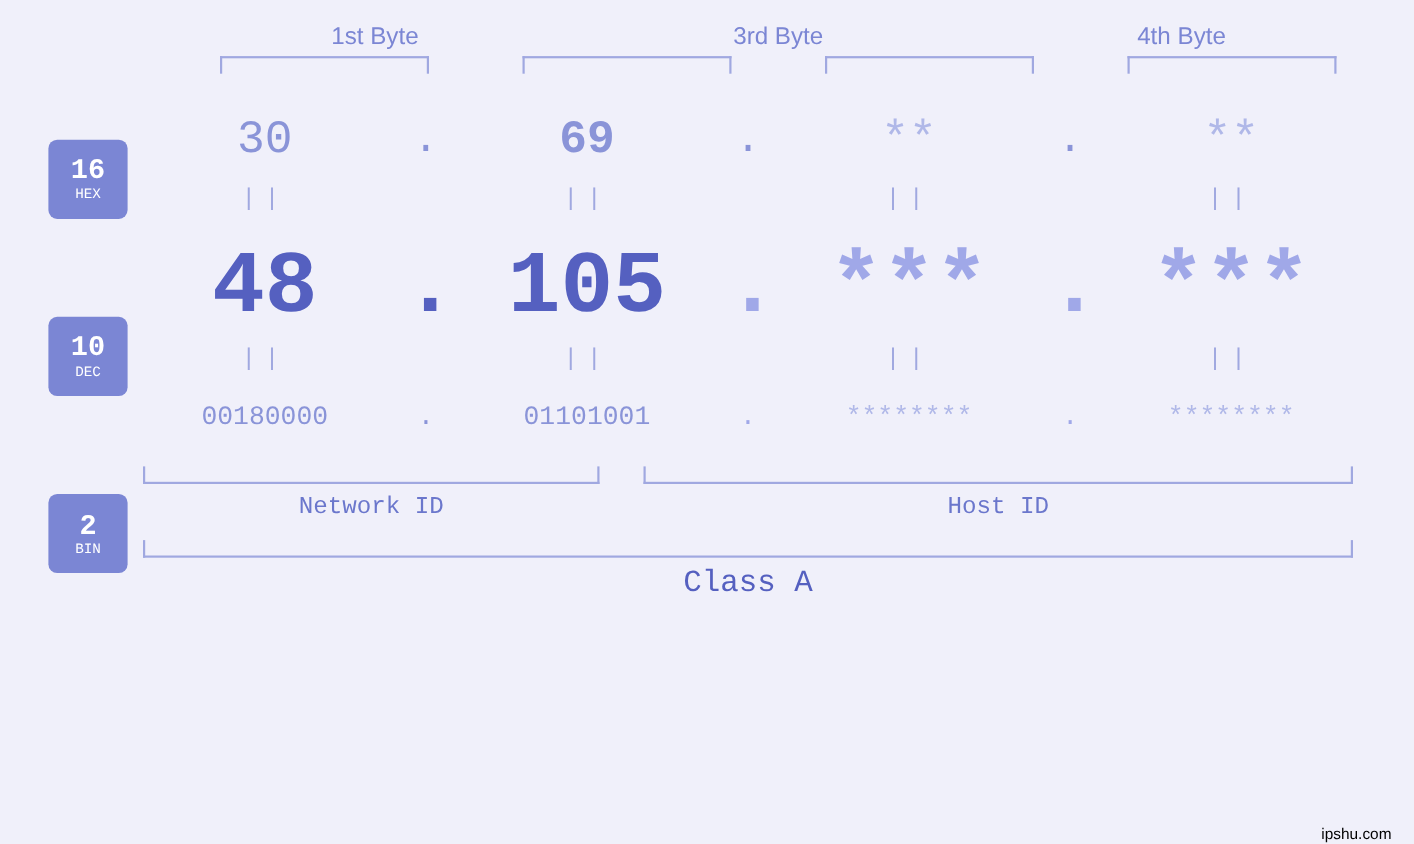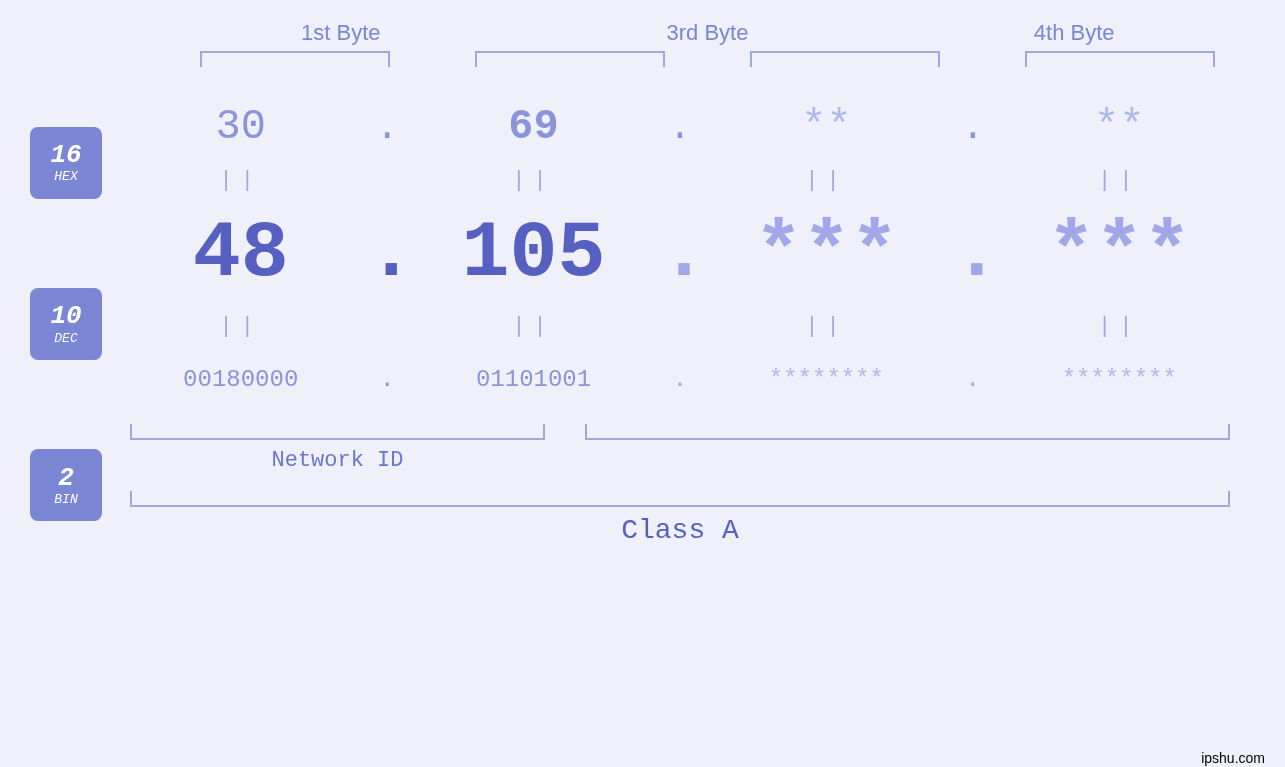--- a/index.html
+++ b/index.html
@@ -56,26 +56,25 @@
       border-top: 2px solid #a0a8e0;
       border-left: 2px solid #a0a8e0;
       border-right: 2px solid #a0a8e0;
     }
 
     
     .badge-column {
       width: 130px;
       display: flex;
       flex-direction: column;
-      align-items: flex-start;
+      align-items: center;
       justify-content: space-around;
       padding: 0 0 0 30px;
       gap: 40px;
       padding-top: 20px;
-      font-style: italic;
     }
 
     .badge {
       background: #7b86d4;
       color: white;
       border-radius: 8px;
       width: 72px;
       height: 72px;
       display: flex;
       flex-direction: column;
@@ -236,21 +235,21 @@
       <div class="row-inner separator-row" style="height:36px;">
         <div class="sep-cell" style="width:190px;">||</div>
         <div style="width:40px;"></div>
         <div class="sep-cell" style="width:190px;">||</div>
         <div style="width:40px;"></div>
         <div class="sep-cell" style="width:190px;">||</div>
         <div style="width:40px;"></div>
         <div class="sep-cell" style="width:190px;">||</div>
       </div>
 
-      <div class="row-inner" style="height:110px;">
+      <div class="row-inner" style="height:110px;align-items:flex-end;">
         <div class="value-dec" style="width:190px; text-align:center;">48</div>
         <div class="dot-dec" style="width:40px; text-align:center; font-size:80px; font-weight:bold; color:#5560c0;">.</div>
         <div class="value-dec" style="width:190px; text-align:center;">105</div>
         <div class="dot-dec-masked" style="width:40px; text-align:center; font-size:80px; font-weight:bold; color:#a0a8e8;">.</div>
         <div class="value-dec-masked" style="width:190px; text-align:center;">***</div>
         <div class="dot-dec-masked" style="width:40px; text-align:center; font-size:80px; font-weight:bold; color:#a0a8e8;">.</div>
         <div class="value-dec-masked" style="width:190px; text-align:center;">***</div>
       </div>
 
       <div class="row-inner separator-row" style="height:36px;">
@@ -275,20 +274,21 @@
 
       <div style="display:flex; width:100%; margin-top:10px;">
         <div style="width:415px; height:16px; border-bottom:2px solid #a0a8e0; border-left:2px solid #a0a8e0; border-right:2px solid #a0a8e0;"></div>
         <div style="width:40px;"></div>
         <div style="flex:1; height:16px; border-bottom:2px solid #a0a8e0; border-left:2px solid #a0a8e0; border-right:2px solid #a0a8e0;"></div>
       </div>
 
       <div style="display:flex; width:100%; margin-top:8px;">
         <div style="width:415px; text-align:center; color:#6b77cc; font-size:22px;">Network ID</div>
         <div style="width:40px;"></div>
+        <div style="flex:1; text-align:center; color:#6b77cc; font-size:22px;">Host ID</div>
       </div>
 
       <div style="display:flex; width:100%; margin-top:18px;">
         <div style="width:100%; height:16px; border-bottom:2px solid #a0a8e0; border-left:2px solid #a0a8e0; border-right:2px solid #a0a8e0;"></div>
       </div>
 
       <div style="width:100%; text-align:center; margin-top:8px;">
         <span style="color:#5560c0; font-size:28px;">Class A</span>
       </div>
 

